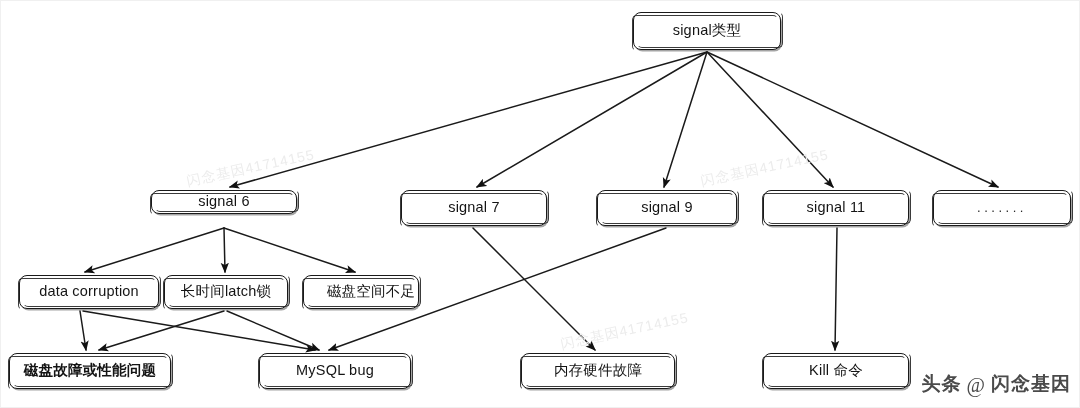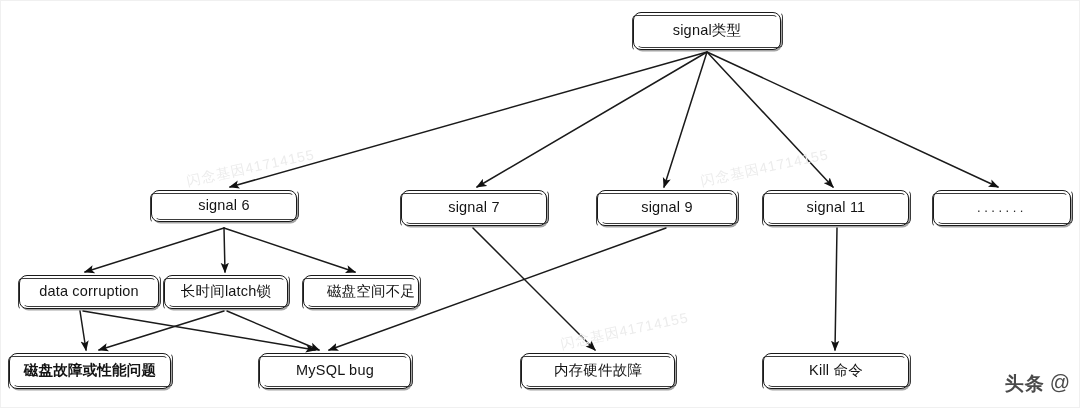--- a/index.html
+++ b/index.html
@@ -88,28 +88,29 @@
     transform-origin: left center;
     user-select: none;
     z-index: 1;
     white-space: nowrap;
   }
   .wm-corner {
     position: absolute;
     right: 8px;
     bottom: 10px;
     display: flex;
-    align-items: flex-start;
+    align-items: flex-end;
     gap: 5px;
     color: #4a4a4a;
     font-size: 19px;
     font-weight: bold;
     letter-spacing: 1px;
     z-index: 6;
     user-select: none;
+    font-family: Liberation Serif, serif;
   }
   .wm-corner .at {
     font-weight: normal;
     font-size: 20px;
   }
 </style>
 </head>
 <body>
 
 <div id="canvas">
@@ -140,21 +141,21 @@
         <line x1="472" y1="227" x2="594" y2="349" marker-end="url(#arrowhead)"></line>
         <line x1="665" y1="227" x2="328" y2="349" marker-end="url(#arrowhead)"></line>
         <line x1="836" y1="227" x2="834" y2="349" marker-end="url(#arrowhead)"></line>
       </g>
   </svg>
 
   <div id="nodes">
       <div class="node" style="left: 632px; top: 11px; width: 148px; height: 38px;">
         <span class="label">signal类型</span>
       </div>
-      <div class="node" style="left: 150px; top: 189px; width: 146px; height: 32px;">
+      <div class="node" style="left: 150px; top: 189px; width: 146px; height: 24px;">
         <span class="label">signal 6</span>
       </div>
       <div class="node" style="left: 400px; top: 189px; width: 146px; height: 36px;">
         <span class="label">signal 7</span>
       </div>
       <div class="node" style="left: 596px; top: 189px; width: 140px; height: 36px;">
         <span class="label">signal 9</span>
       </div>
       <div class="node" style="left: 762px; top: 189px; width: 146px; height: 36px;">
         <span class="label">signal 11</span>
@@ -181,15 +182,16 @@
         <span class="label">内存硬件故障</span>
       </div>
       <div class="node" style="left: 762px; top: 352px; width: 146px; height: 36px;">
         <span class="label">Kill 命令</span>
       </div>
     </div>
 
   <div class="wm-corner">
     <span>头条</span>
     <span class="at">@</span>
+    <span>闪念基因</span>
   </div>
 
 </div>
 
 </body></html>

